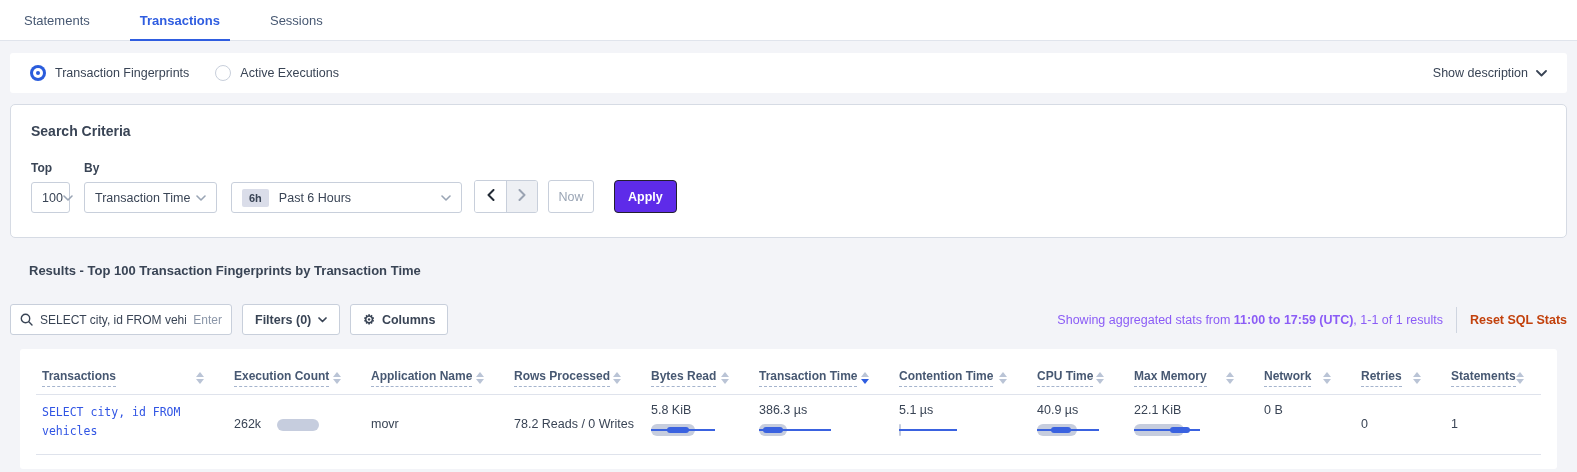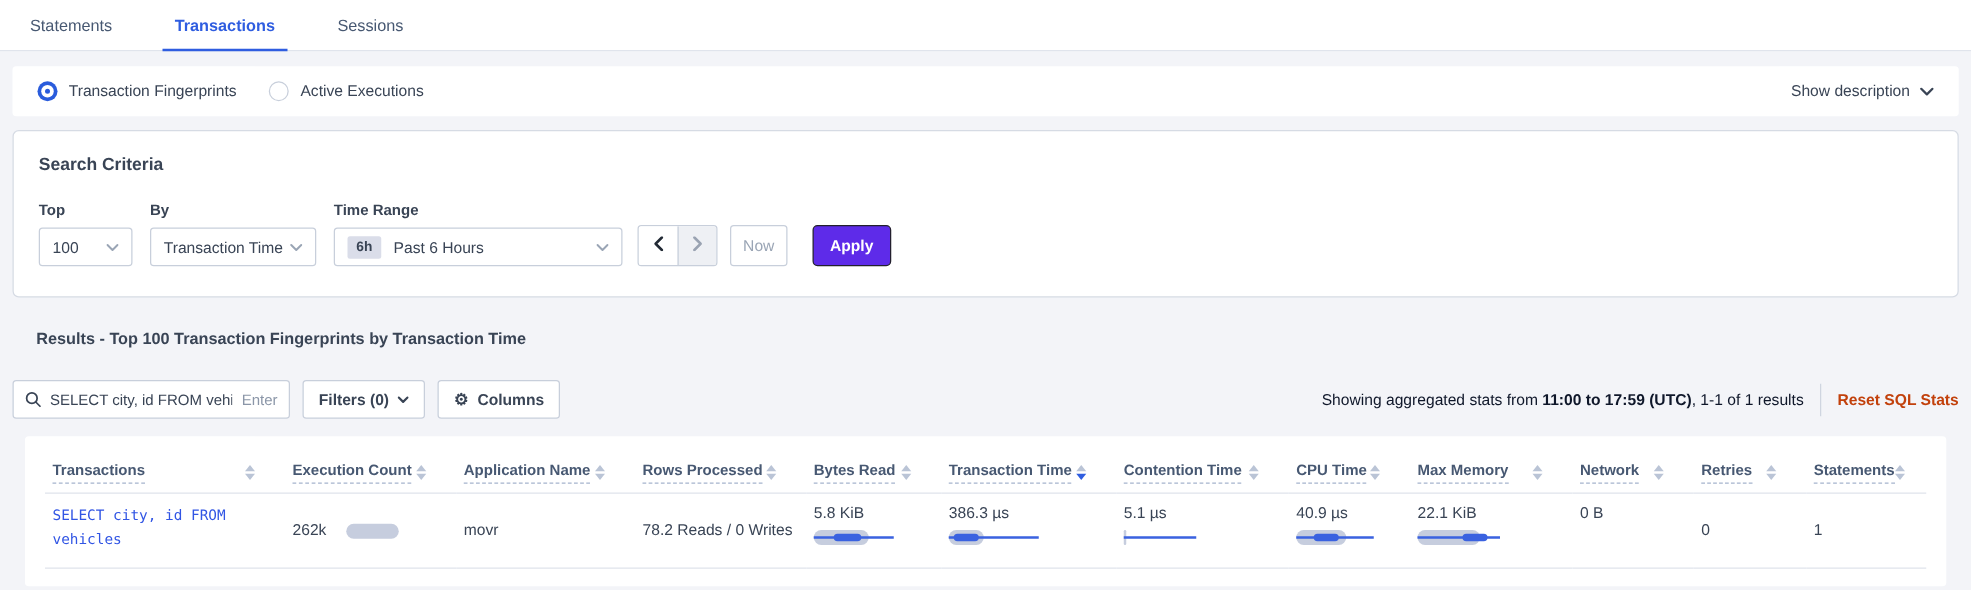--- a/index.html
+++ b/index.html
@@ -24,40 +24,40 @@
 
   
   .criteria-card { margin:11px 10px 0; background:#fff; border:1px solid #d6dbe4; border-radius:5px; padding:18px 20px 24px; }
   .criteria-title { font-size:14px; font-weight:bold; color:#394455; }
   .criteria-row { display:flex; align-items:flex-end; margin-top:22px; }
   .field { display:flex; flex-direction:column; gap:7px; }
   .field + .field { margin-left:14px; }
   .field-label { font-size:12px; font-weight:bold; color:#394455; }
   .select { height:31px; border:1px solid #c8cfdb; border-radius:3px; background:#fff; display:flex; align-items:center; padding:0 10px; font-size:12.5px; color:#394455; cursor:pointer; }
   .select .chev { margin-left:auto; }
-  .sel-top { width:75px; }
+  .sel-top { width:39px; }
   .sel-by { width:133px; }
   .sel-range { width:231px; gap:10px; }
   .range-badge { background:#dadde9; border-radius:2px; font-size:11px; font-weight:bold; padding:3px 7px; color:#394455; }
   .pager { display:flex; margin-left:12px; border-radius:3px; overflow:hidden; border:1px solid #c8cfdb; height:33px; }
   .pager button { width:31px; border:none; background:#fff; display:flex; align-items:center; justify-content:center; cursor:pointer; }
   .pager button + button { border-left:1px solid #c8cfdb; background:#eef0f4; cursor:default; }
   .now-btn { margin-left:10px; height:33px; width:46px; background:#fff; border:1px solid #c8cfdb; border-radius:3px; font-size:12.5px; color:#9aa5b5; font-family:inherit; cursor:pointer; }
   .apply-btn { margin-left:20px; height:33px; padding:0 13px; background:#5e2be9; border:1px solid #23202e; border-radius:4px; color:#fff; font-size:12.5px; font-weight:bold; font-family:inherit; cursor:pointer; }
 
   
   .results { padding:0 10px; }
   .results-title { margin-top:25px; font-size:13px; font-weight:bold; color:#394455;padding-left:19px; }
   .toolbar { margin-top:26px; display:flex; align-items:center; }
   .search-box { width:222px; height:31px; background:#fff; border:1px solid #c8cfdb; border-radius:3px; display:flex; align-items:center; padding:0 9px; gap:7px; }
   .search-box input { flex:1; min-width:0; border:none; outline:none; font-size:12px; color:#394455; font-family:inherit; background:transparent; }
   .enter-hint { font-size:12px; color:#8b96a8; }
   .tool-btn { margin-left:10px; height:31px; background:#fff; border:1px solid #c8cfdb; border-radius:3px; display:flex; align-items:center; gap:7px; padding:0 12px; font-size:12.5px; font-weight:bold; color:#394455; font-family:inherit; cursor:pointer; }
   .stats-zone { margin-left:auto; display:flex; align-items:center; }
-  .stats-text { font-size:12.5px; color:#0f172a; }
+  .stats-text { font-size:12.5px; color:#8b5cf6; }
   .stats-text b { font-weight:bold; }
   .v-divider { width:1px; height:26px; background:#cfd5e0; margin:0 13px; }
   .reset-link { font-size:12.5px; color:#c2410c; font-weight:600; text-decoration:none; cursor:pointer; }
 
   
   .table-card { margin:14px 10px 0; background:#fff; border-radius:3px; padding:10px 16px 14px; }
   table { width:100%; border-collapse:collapse; table-layout:fixed; }
   th { text-align:left; padding:10px 6px 7px; border-bottom:1px solid #dfe3ec; font-size:12px; color:#475872; }
   .th-inner { display:flex; align-items:center; justify-content:space-between; padding-right:18px; cursor:pointer; }
   .th-label { font-weight:bold; border-bottom:1px dashed #a5b4cd; padding-bottom:3px; white-space:nowrap; }
@@ -132,21 +132,20 @@
       <div class="select sel-by">
         <span>Transaction Time</span>
         <span class="chev">
             <svg width="10" height="6" viewBox="0 0 10 6">
               <polyline points="1,1 5,5 9,1" fill="none" stroke="#9aa5b5" stroke-width="1.6" stroke-linecap="round" stroke-linejoin="round"></polyline>
             </svg>
           </span>
       </div>
     </div>
     <div class="field">
-      <span class="field-label">Time Range</span>
       <div class="select sel-range">
         <span class="range-badge">6h</span>
         <span>Past 6 Hours</span>
         <span class="chev">
             <svg width="10" height="6" viewBox="0 0 10 6">
               <polyline points="1,1 5,5 9,1" fill="none" stroke="#9aa5b5" stroke-width="1.6" stroke-linecap="round" stroke-linejoin="round"></polyline>
             </svg>
           </span>
       </div>
     </div>

